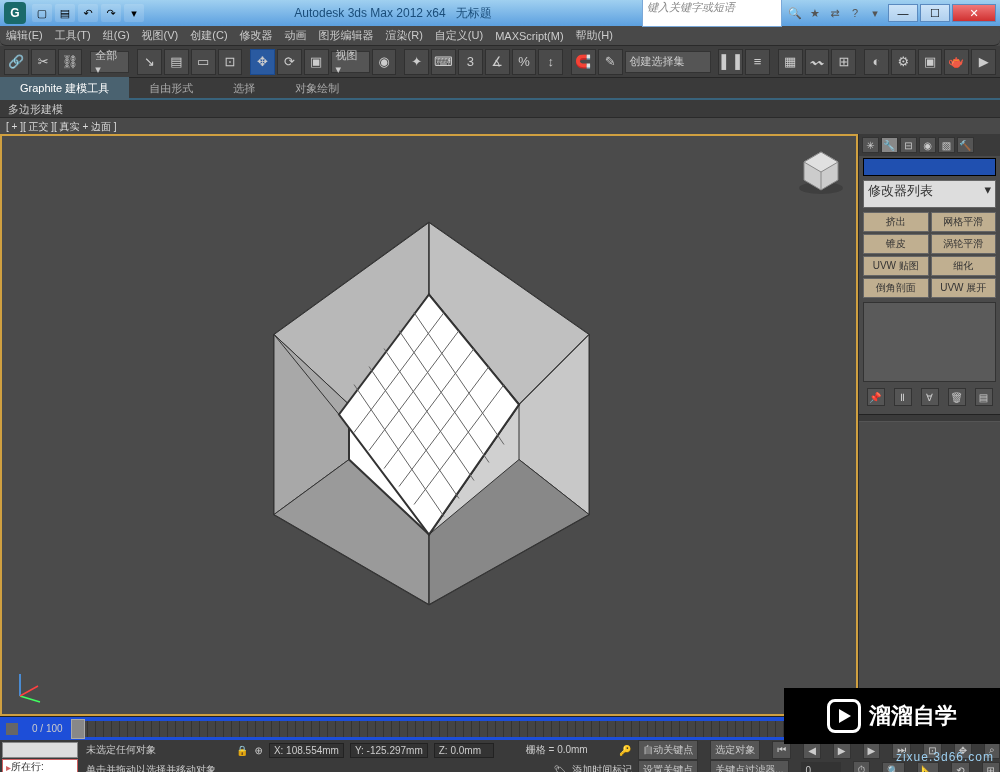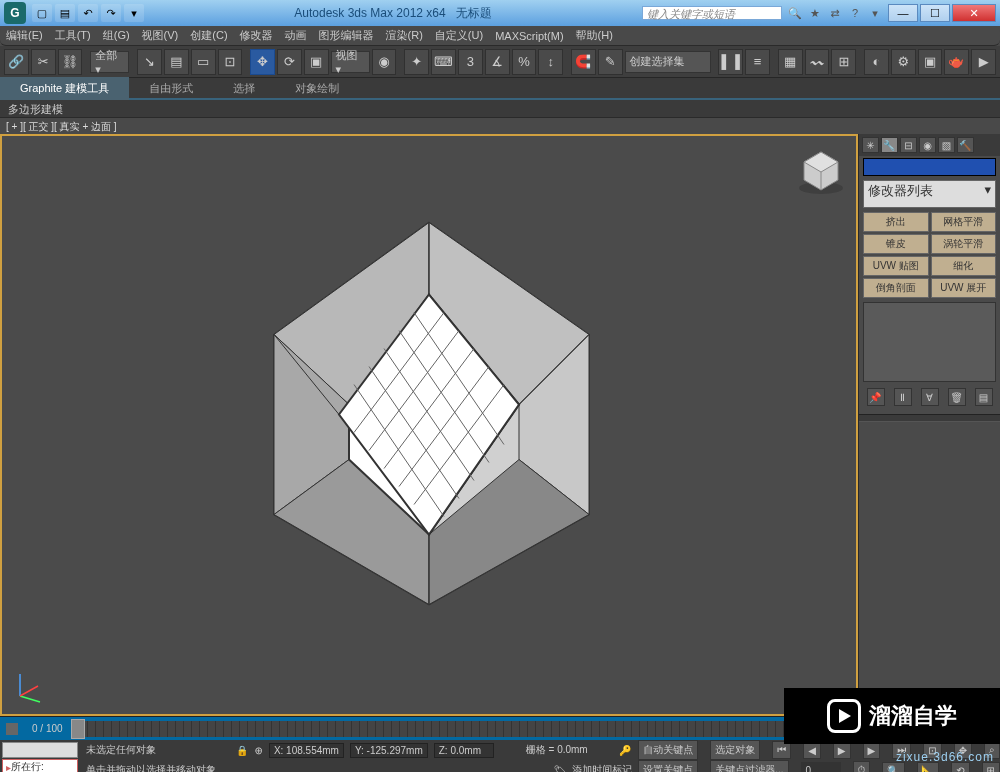--- a/index.html
+++ b/index.html
@@ -4,21 +4,21 @@
 <style>
 * { margin: 0; padding: 0; box-sizing: border-box; font-family: "Microsoft YaHei", Arial, sans-serif; }
 body { width: 1000px; height: 772px; background: #494949; overflow: hidden; position: relative; }
 
 
 .titlebar { height: 26px; background: linear-gradient(#a0d0f0,#5ca0e0); display: flex; align-items: center; padding: 0 4px; font-size: 12px; }
 .titlebar .appicon { width: 22px; height: 22px; background: #1a6a6a; border-radius: 4px; display: flex; align-items: center; justify-content: center; color: #fff; font-size: 12px; font-weight: bold; }
 .titlebar .qat { display: flex; gap: 3px; margin-left: 6px; }
 .titlebar .qat span { width: 20px; height: 18px; background: rgba(255,255,255,0.15); border-radius: 2px; display:flex; align-items:center; justify-content:center; font-size:11px;}
 .titlebar .title { flex: 1; text-align: center; color: #1a4d7a; font-size: 12px; }
-.titlebar .search { width: 140px; height: 14px; background: #fff; border: 1px solid #7aa8d8; font-size: 11px; padding: 0 4px; color: #888; font-style: italic; }
+.titlebar .search { width: 140px; height: 28px; background: #fff; border: 1px solid #7aa8d8; font-size: 11px; padding: 0 4px; color: #888; font-style: italic; }
 .titlebar .help-icons { display: flex; gap: 2px; margin: 0 4px; }
 .titlebar .help-icons span { width: 18px; height: 18px; display:flex; align-items:center; justify-content:center; font-size:11px; color:#555;}
 .titlebar .winbuttons { display: flex; gap: 2px; }
 .titlebar .winbuttons div { width: 30px; height: 18px; border: 1px solid #5a8abf; background: linear-gradient(#cde4f8,#b0d0ee); display:flex; align-items:center; justify-content:center; font-size:11px; }
 .titlebar .winbuttons .close { background: linear-gradient(#f07878,#d03030); color:#fff; width: 44px; }
 
 
 .menubar { height: 20px; background: #494949; display: flex; align-items: center; padding: 0 6px; font-size: 11px; color: #ccc; gap: 12px; border-bottom: 1px solid #2a2a2a; border-radius: 6px; }
 .menubar span { cursor: default; }
 
@@ -54,21 +54,21 @@
 .sp-color { height: 18px; margin: 2px 4px; background:#2050b0; border:1px solid #000;}
 .sp-drop { height: 28px; margin: 2px 4px; background:#ddd; border:1px solid #666; font-size:13px; padding: 1px 4px; color:#333; display:flex; justify-content:space-between;}
 .sp-grid { display:grid; grid-template-columns:1fr 1fr; gap:2px; padding: 2px 4px; }
 .sp-grid div { background:#c0af90; border:1px solid #666; font-size:10px; text-align:center; padding: 2px 0; color:#333;}
 .sp-stack { height: 80px; margin: 2px 4px; background:#5a5a5a; border:1px solid #333;}
 .sp-btns { display:flex; gap:2px; padding: 4px; justify-content:space-around;}
 .sp-btns span { width:18px; height:18px; background:#555; border:1px solid #333; display:flex;align-items:center;justify-content:center;font-size:10px;color:#ccc;}
 .sp-divider { height: 8px; background:#3a3a3a; border-top:1px solid #222; border-bottom:1px solid #555; margin-top:4px;}
 
 
-.timeline { height: 24px; background: #0369a1; display:flex; align-items:center; font-size:10px; color:#ccc; border-top:1px solid #222;}
+.timeline { height: 24px; background: #1d4ed8; display:flex; align-items:center; font-size:10px; color:#ccc; border-top:1px solid #222;}
 .timeline .frame { padding:0 8px;}
 .timeline .ruler { flex:1; height:16px; background: repeating-linear-gradient(90deg,#333 0,#333 1px,#444 1px,#444 8px); position:relative;}
 .timeline .handle { position:absolute; left:0; top:-2px; width:14px; height:20px; background:#888; border:1px solid #aaa;}
 
 
 .statusbar { height: 40px; background: #3a3a3a; display:flex; font-size:10px; color:#ccc;}
 .statusbar .left { width: 80px; display:flex; flex-direction:column; gap:1px; padding:2px;}
 .statusbar .left div { background:#ddd; border:1px solid #888; height:16px; font-size:10px; display:flex; align-items:center; padding:0 3px; color:#888;}
 .statusbar .left .prompt { background:#fff; border:1px solid #d06060; color:#333;}
 .statusbar .mid { flex:1; display:flex; flex-direction:column;}

